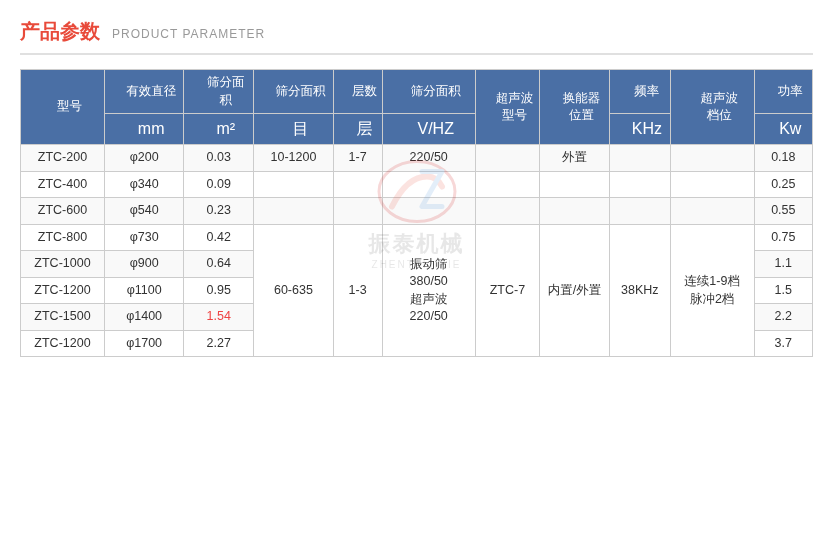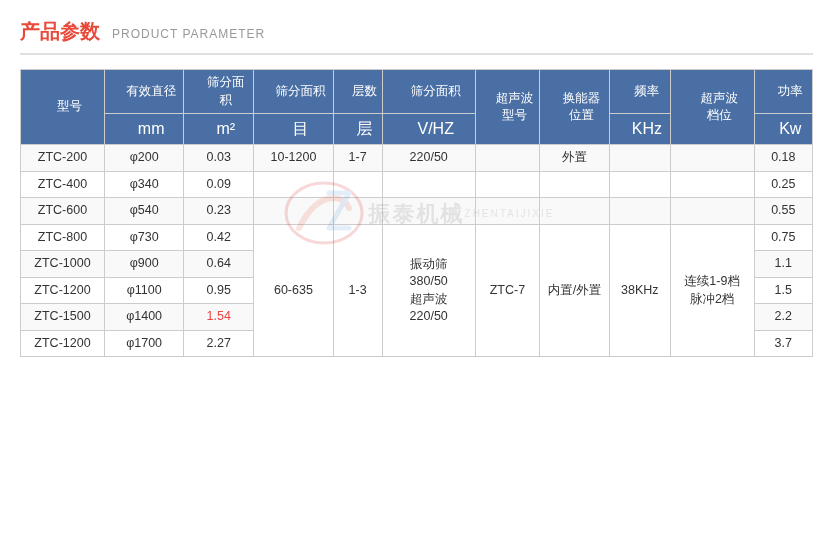--- a/index.html
+++ b/index.html
@@ -76,21 +76,21 @@
       color: #333;
     }
     .watermark {
       position: absolute;
       top: 50%;
       left: 50%;
       transform: translate(-50%, -50%);
       opacity: 0.15;
       pointer-events: none;
       display: flex;
-      flex-direction: row;
+      flex-direction: column;
       align-items: center;
     }
     .watermark-logo {
       width: 90px;
       height: 70px;
     }
     .watermark-text-cn {
       font-size: 22px;
       font-weight: bold;
       color: #666;

